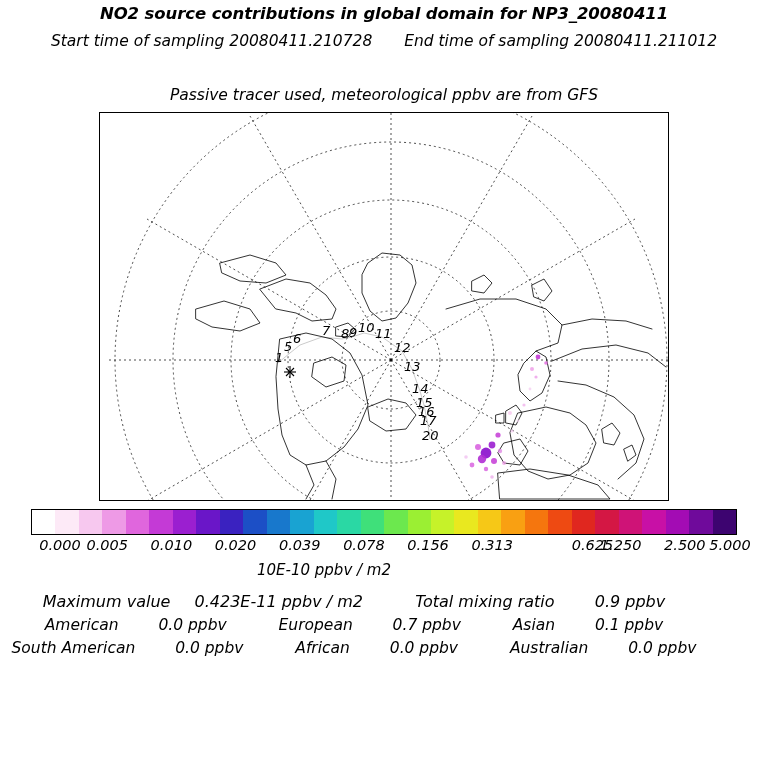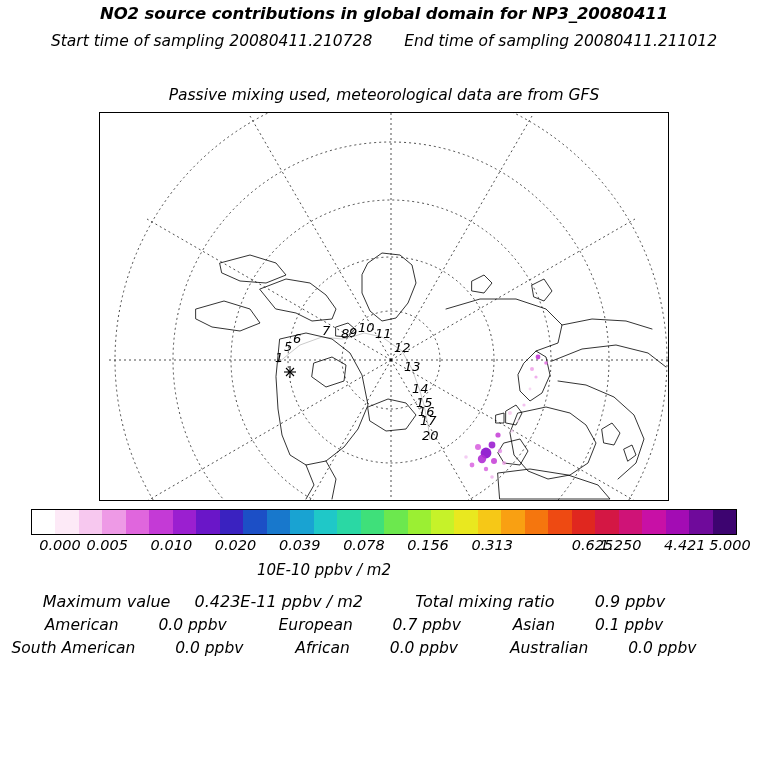--- a/index.html
+++ b/index.html
@@ -129,21 +129,21 @@
     <span>Start time of sampling</span>
     <span> </span>
     <span>20080411.210728</span>
     <span class="gap"></span>
     <span>End time of sampling</span>
     <span> </span>
     <span>20080411.211012</span>
   </div>
 
 
-  <div class="subline" id="line3">Passive mixing used, meteorological data are from GFS</div>
+  <div class="subline" id="line3">Passive tracer used, meteorological ppbv are from GFS</div>
 
   <div id="map-frame">
     <svg id="map-svg" width="568" height="387" viewBox="0 0 568 387">
 
       <g fill="none" stroke="#000000" stroke-width="0.7" stroke-dasharray="2,3">
         <circle cx="291" cy="247" r="49"></circle>
         <circle cx="291" cy="247" r="103"></circle>
         <circle cx="291" cy="247" r="160"></circle>
         <circle cx="291" cy="247" r="218"></circle>
         <circle cx="291" cy="247" r="276"></circle>
@@ -296,21 +296,21 @@
       <span style="left: 48px;">0.000</span>
       <span style="left: 95.1818px;">0.005</span>
       <span style="left: 159.364px;">0.010</span>
       <span style="left: 223.545px;">0.020</span>
       <span style="left: 287.727px;">0.039</span>
       <span style="left: 351.909px; text-align: center;">0.078</span>
       <span style="left: 416.091px;">0.156</span>
       <span style="left: 480.273px;">0.313</span>
       <span style="left: 544.455px; margin-left: 36px;">0.625</span>
       <span style="left: 608.636px;">1.250</span>
-      <span style="left: 672.818px;">4.421</span>
+      <span style="left: 672.818px;">2.500</span>
       <span style="left: 718px;">5.000</span>
     </div>
   <div id="cb-unit">10E-10 ppbv / m2</div>
 
   <div id="stats">
     <div class="row row1">
       <span class="lbl">Maximum value</span>
       <span class="sp-sm"></span>
       <span class="val">0.423E-11 ppbv / m2</span>
       <span class="sp-lg"></span>

